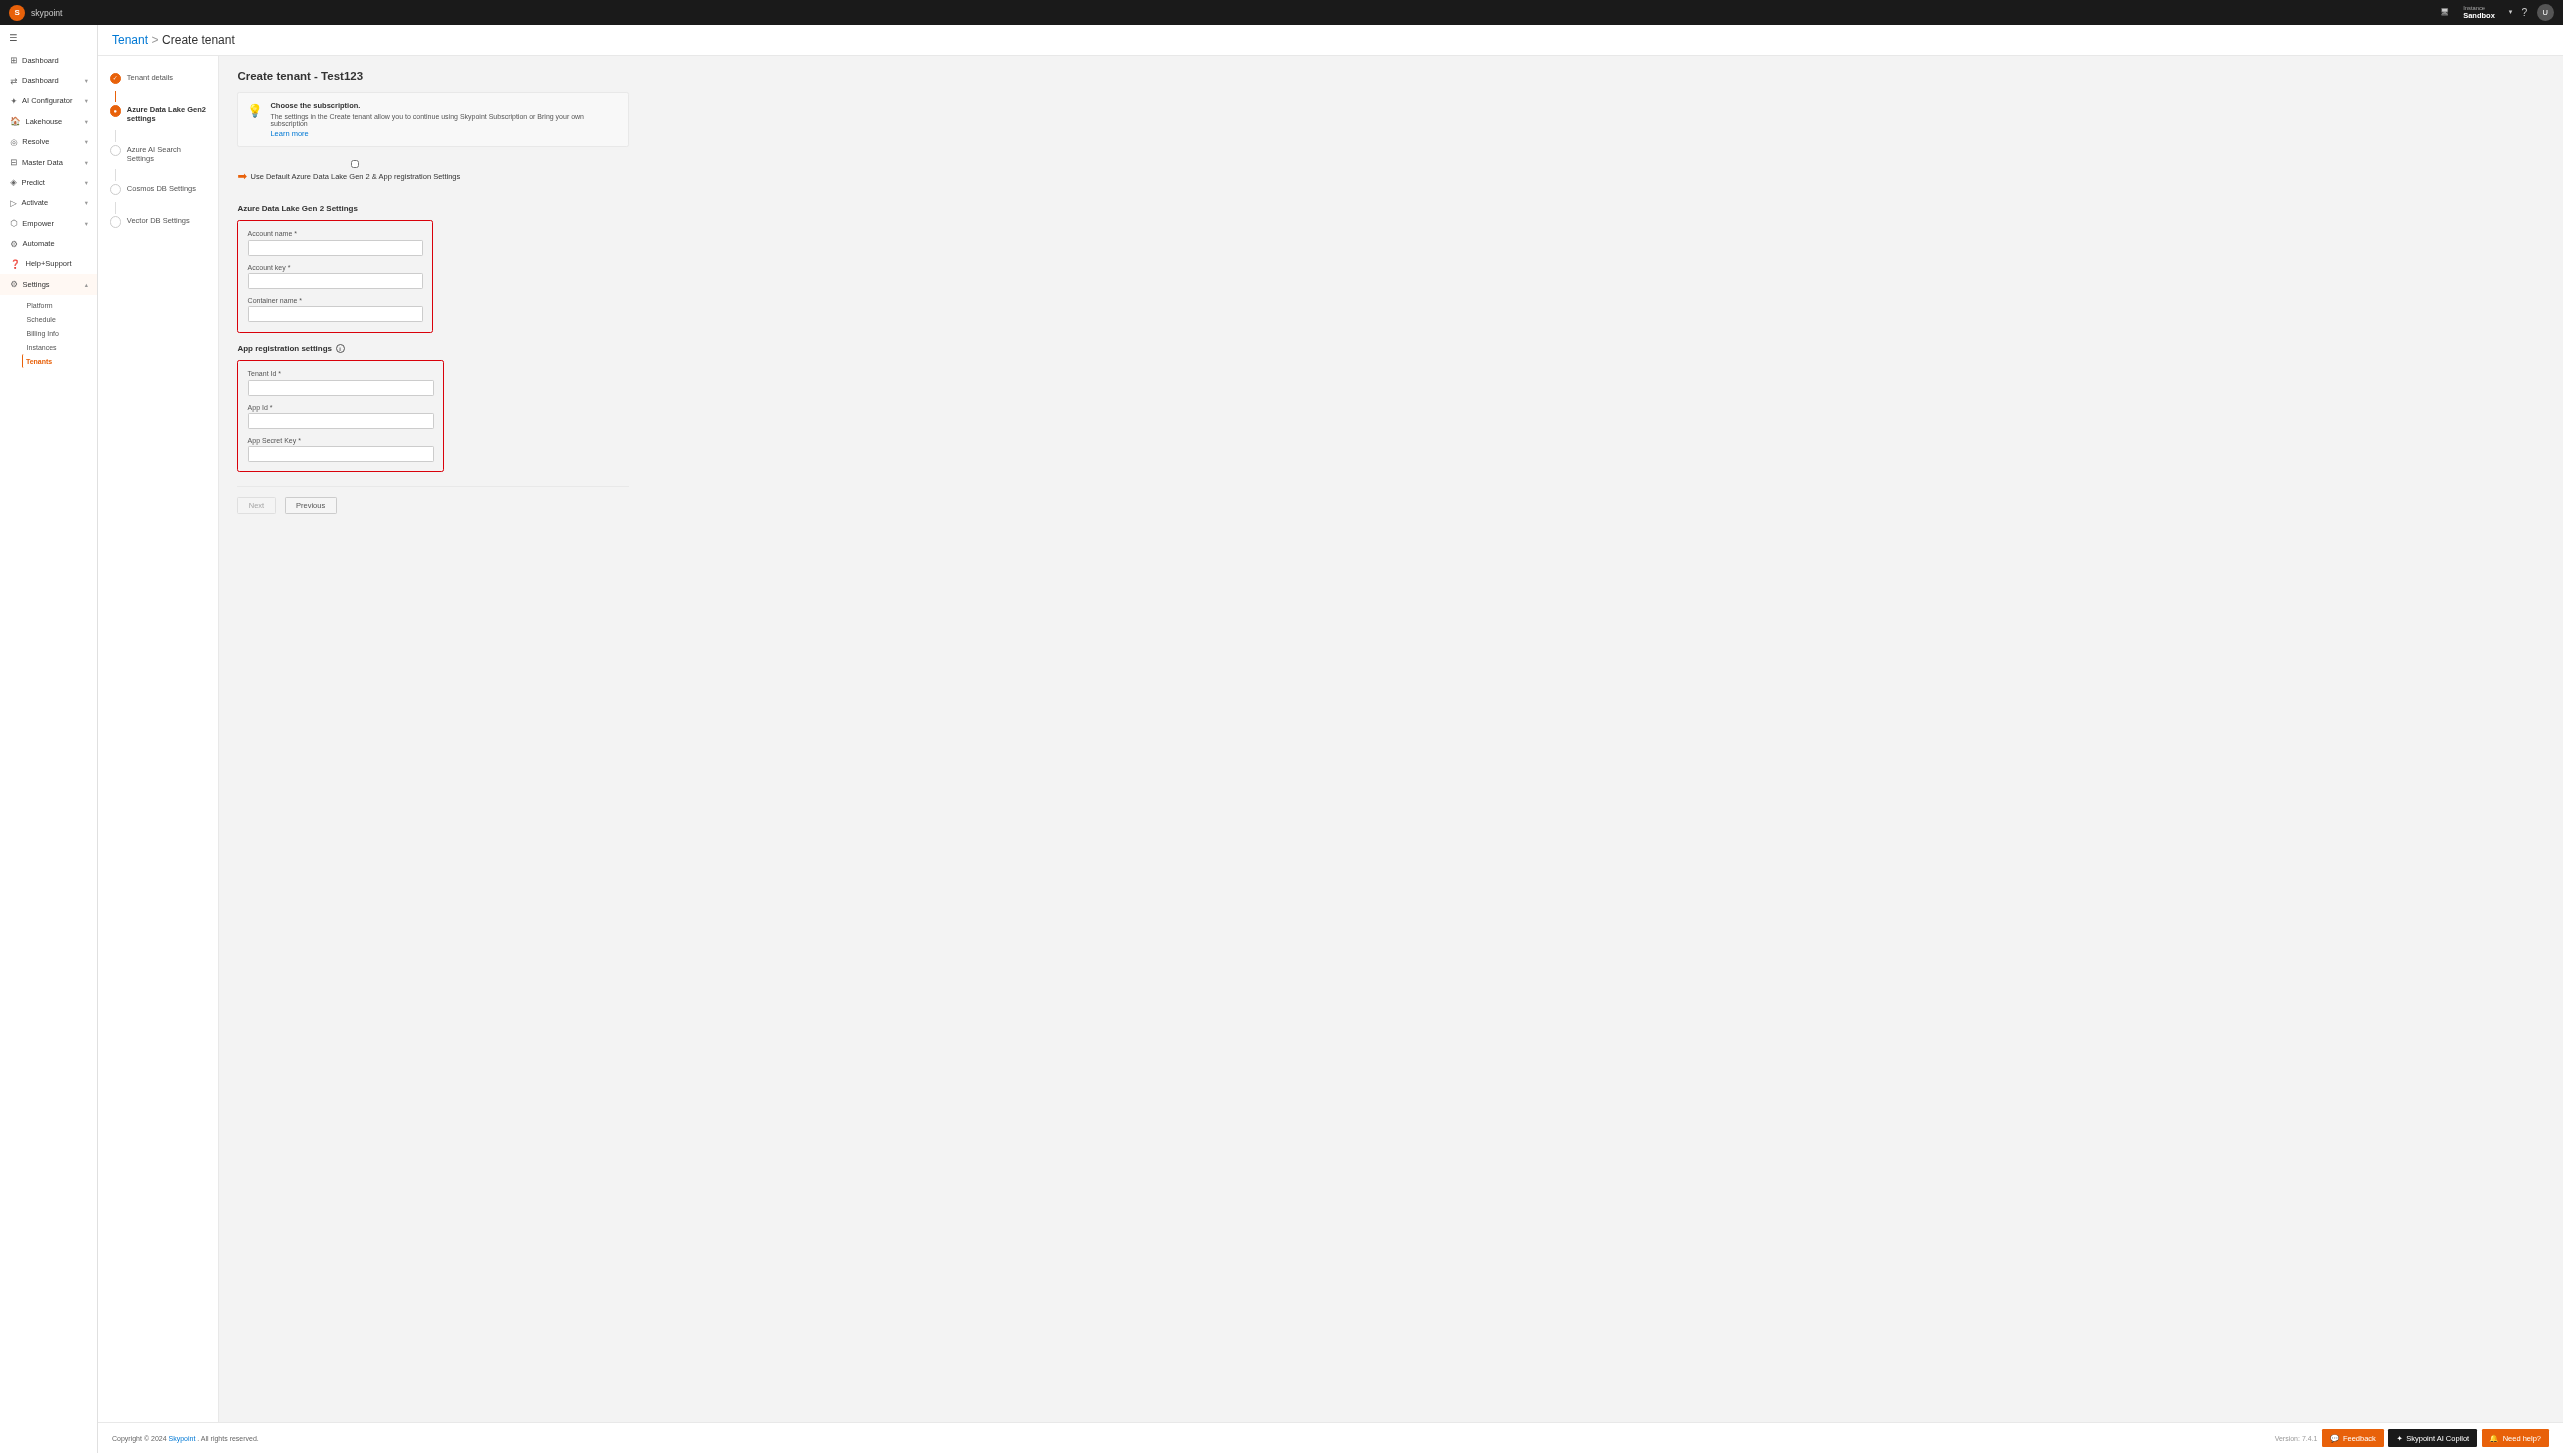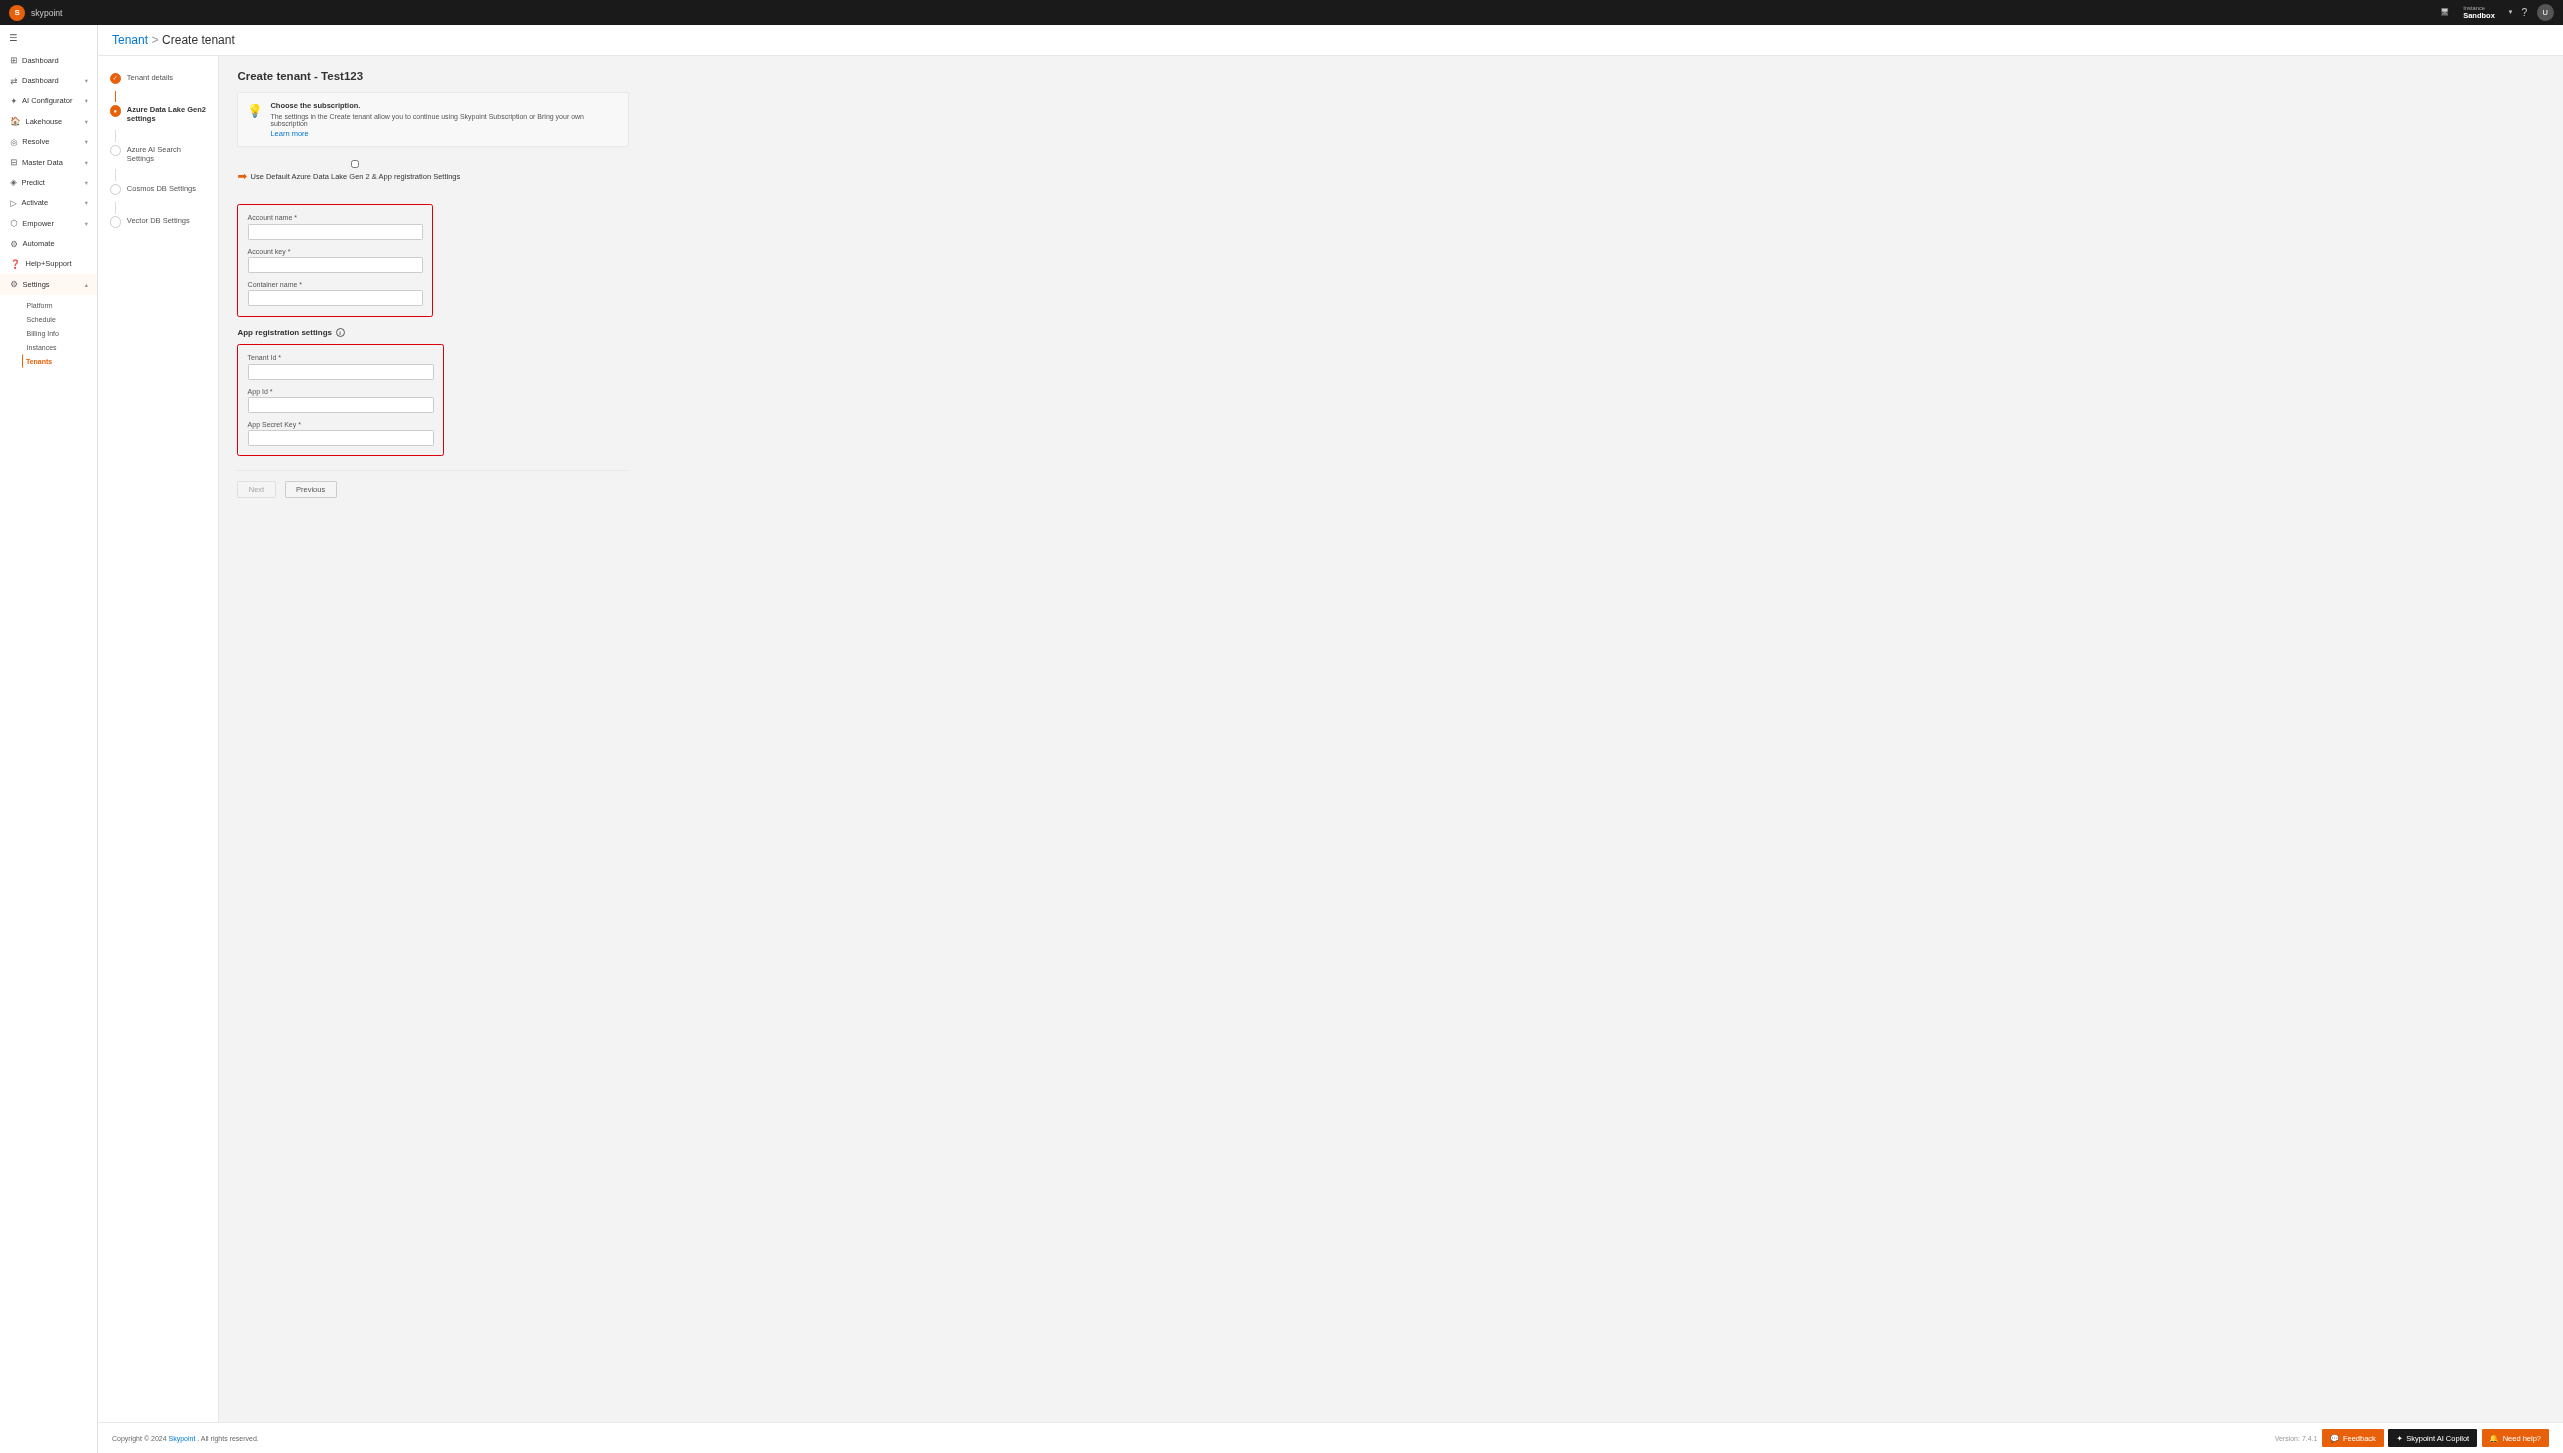--- a/index.html
+++ b/index.html
@@ -305,20 +305,21 @@
         </div>
 
         <div style="display:flex;align-items:center;margin-bottom:11.5px;">
           <span class="arrow-indicator">➡</span>
           <div class="checkbox-row">
             <input type="checkbox" id="default-settings-checkbox" style="">
             <label for="default-settings-checkbox">Use Default Azure Data Lake Gen 2 &amp; App registration Settings</label>
           </div>
         </div>
 
+        <div class="section-title">Azure Data Lake Gen 2 Settings</div>
 
         <div class="bordered-section">
           <div class="form-group">
             <label class="form-label">Account name *</label>
             <input class="form-input" type="text" style="">
           </div>
           <div class="form-group">
             <label class="form-label">Account key *</label>
             <input class="form-input" type="text" style="">
           </div>

